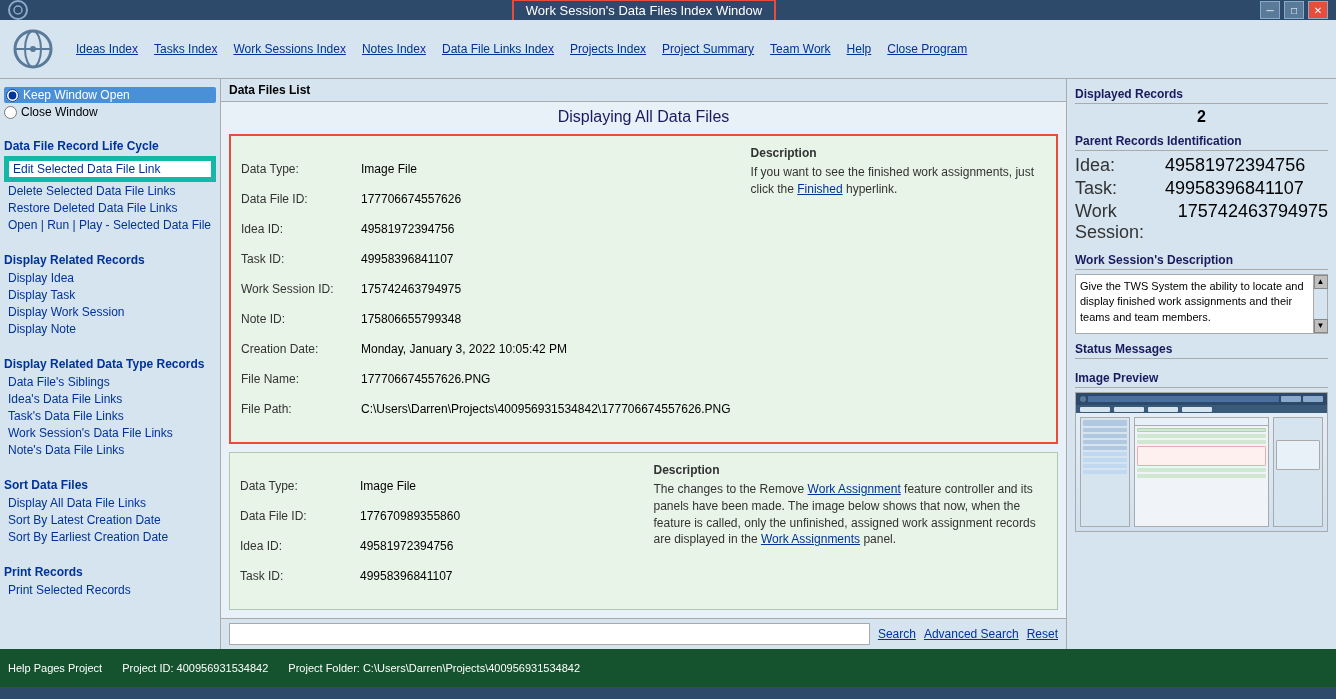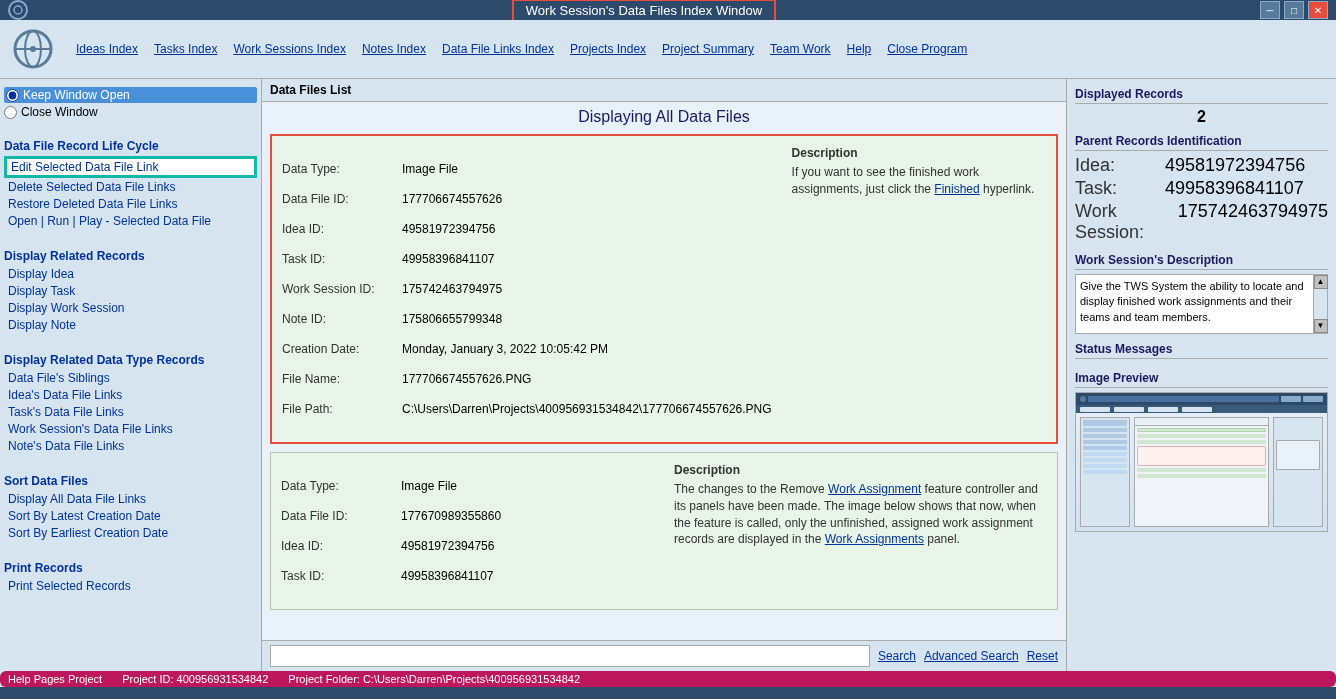--- a/index.html
+++ b/index.html
@@ -81,21 +81,21 @@
 
     
     .content-area {
       display: flex;
       flex: 1;
       overflow: hidden;
     }
 
     
     .sidebar {
-      width: 262px;
+      width: 221px;
       background: #d6e4f0;
       border-right: 1px solid #aaa;
       padding: 6px 4px;
       overflow-y: auto;
       flex-shrink: 0;
     }
     .sidebar-radio-group { margin-bottom: 6px; }
     .sidebar-radio { display: flex; align-items: center; gap: 4px; margin: 2px 0; cursor: pointer; font-size: 12px; }
     .sidebar-radio input[type=radio] { accent-color: #003399; }
     .sidebar-radio.selected { background: #4a90d9; color: white; padding: 1px 2px; border-radius: 2px; }
@@ -103,21 +103,21 @@
     .sidebar-link {
       display: block;
       color: #003399;
       text-decoration: none;
       cursor: pointer;
       font-size: 12px;
       padding: 1px 4px;
       margin: 1px 0;
     }
     .sidebar-link.highlighted {
-      border: 3px solid #14b8a6;
+      border: 5px solid #14b8a6;
       background: white;
       padding: 1px 4px;
     }
 
     
     .main-content {
       flex: 1;
       background: #e8f0f8;
       display: flex;
       flex-direction: column;
@@ -260,27 +260,26 @@
     }
     .preview-topbar { background: #2d4a6b; height: 12px; display: flex; align-items: center; padding: 0 4px; gap: 2px; }
     .preview-topbar-dot { width: 6px; height: 6px; background: #5a7a9a; border-radius: 50%; }
     .preview-content { padding: 4px; display: flex; gap: 4px; flex: 1; }
     .preview-sidebar-mini { width: 50px; background: #d6e4f0; border: 1px solid #aaa; }
     .preview-main-mini { flex: 1; background: #f0f4f8; border: 1px solid #aaa; }
     .preview-right-mini { width: 50px; background: #d6e4f0; border: 1px solid #aaa; }
 
     
     .status-bar {
-      background: #be185d;
+      background: #14532d;
       color: white;
       font-size: 11px;
-      padding: 2px 8px;
+      padding: 13px 8px;
       display: flex;
       gap: 20px;
-      border-radius: 6px;
     }
 
     
     .records-list::-webkit-scrollbar { width: 14px; }
     .records-list::-webkit-scrollbar-track { background: #d6e4f0; }
     .records-list::-webkit-scrollbar-thumb { background: #8aaacc; border: 1px solid #aaa; }
     .records-list::-webkit-scrollbar-button { background: #c0c0c0; height: 14px; }
   </style>
 </head>
 <body>

